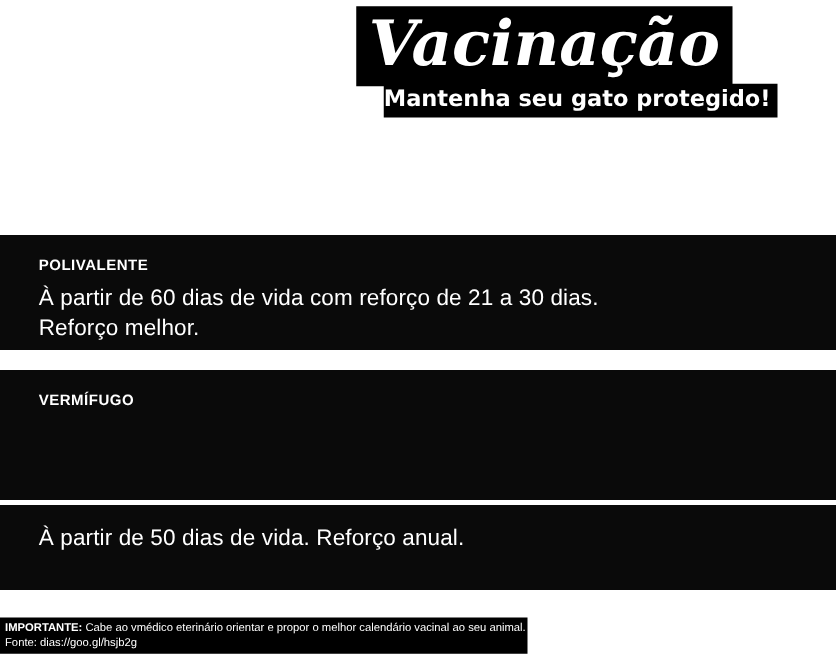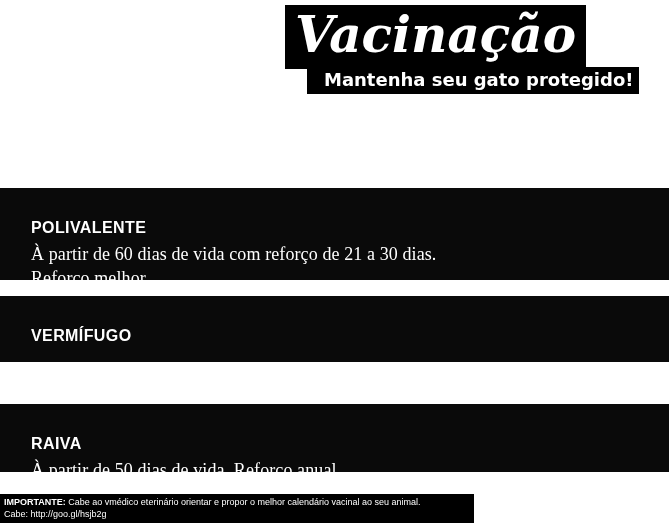--- a/index.html
+++ b/index.html
@@ -39,21 +39,21 @@
     line-height: 56px;
     color: #ffffff;
     letter-spacing: 0px;
     white-space: nowrap;
   }
   .subtitle-block {
     position: absolute;
     left: 307px;
     top: 67px;
     background: #000000;
-    padding: 2px 6px 3px 17px;
+    padding: 2px 6px 3px 0;
     display: inline-block;
   }
   .subtitle-text {
     font-family: "DejaVu Sans", sans-serif;
     font-weight: bold;
     font-size: 18px;
     line-height: 22px;
     color: #ffffff;
     white-space: nowrap;
   }
@@ -64,44 +64,44 @@
     left: 0;
     width: 669px;
     background: #0a0a0a;
     color: #ffffff;
     box-sizing: border-box;
     padding: 14px 0 14px 31px;
   }
   .band-title {
     font-family: "Liberation Sans", sans-serif;
     font-weight: bold;
-    font-size: 16px;
+    font-size: 12px;
     line-height: 20px;
     letter-spacing: 0.4px;
-    margin: 16px 0 4px 0;
+    margin: 0 0 4px 0;
   }
   .band-line {
-    font-family: Liberation Serif, serif;
+    font-family: Liberation Sans, sans-serif;
     font-weight: normal;
     font-size: 18px;
     line-height: 24px;
     margin: 0;
     letter-spacing: 0.1px;
   }
 
   #band-0 { top: 188px; height: 92px; }
-  #band-1 { top: 296px; height: 66px; }
+  #band-1 { top: 296px; height: 104px; }
   #band-2 { top: 404px; height: 68px; }
 
   
   .footer {
     position: absolute;
     left: 0;
     top: 494px;
-    width: 474px;
+    width: 422px;
     background: #000000;
     color: #ffffff;
     padding: 2px 4px 3px 4px;
     box-sizing: border-box;
   }
   .footer-line-1 {
     font-family: "Liberation Sans", sans-serif;
     font-size: 9px;
     line-height: 12px;
     white-space: nowrap;
@@ -132,20 +132,19 @@
   <div class="band-title">POLIVALENTE</div>
   <div class="band-line">À partir de 60 dias de vida com reforço de 21 a 30 dias.</div>
   <div class="band-line">Reforço melhor.</div>
 </div>
 
 <div class="band" id="band-1">
   <div class="band-title">VERMÍFUGO</div>
 </div>
 
 <div class="band" id="band-2">
-  <div class="band-title">RAIVA</div>
   <div class="band-line">À partir de 50 dias de vida. Reforço anual.</div>
 </div>
 
 <div class="footer">
   <div class="footer-line-1"><span class="strong">IMPORTANTE:</span><span> Cabe ao vmédico eterinário orientar e propor o melhor calendário vacinal ao seu animal.</span></div>
-  <div class="footer-line-2">Cabe: http://goo.gl/hsjb2g</div>
+  <div class="footer-line-2">Fonte: dias://goo.gl/hsjb2g</div>
 </div>
 
 </body></html>

